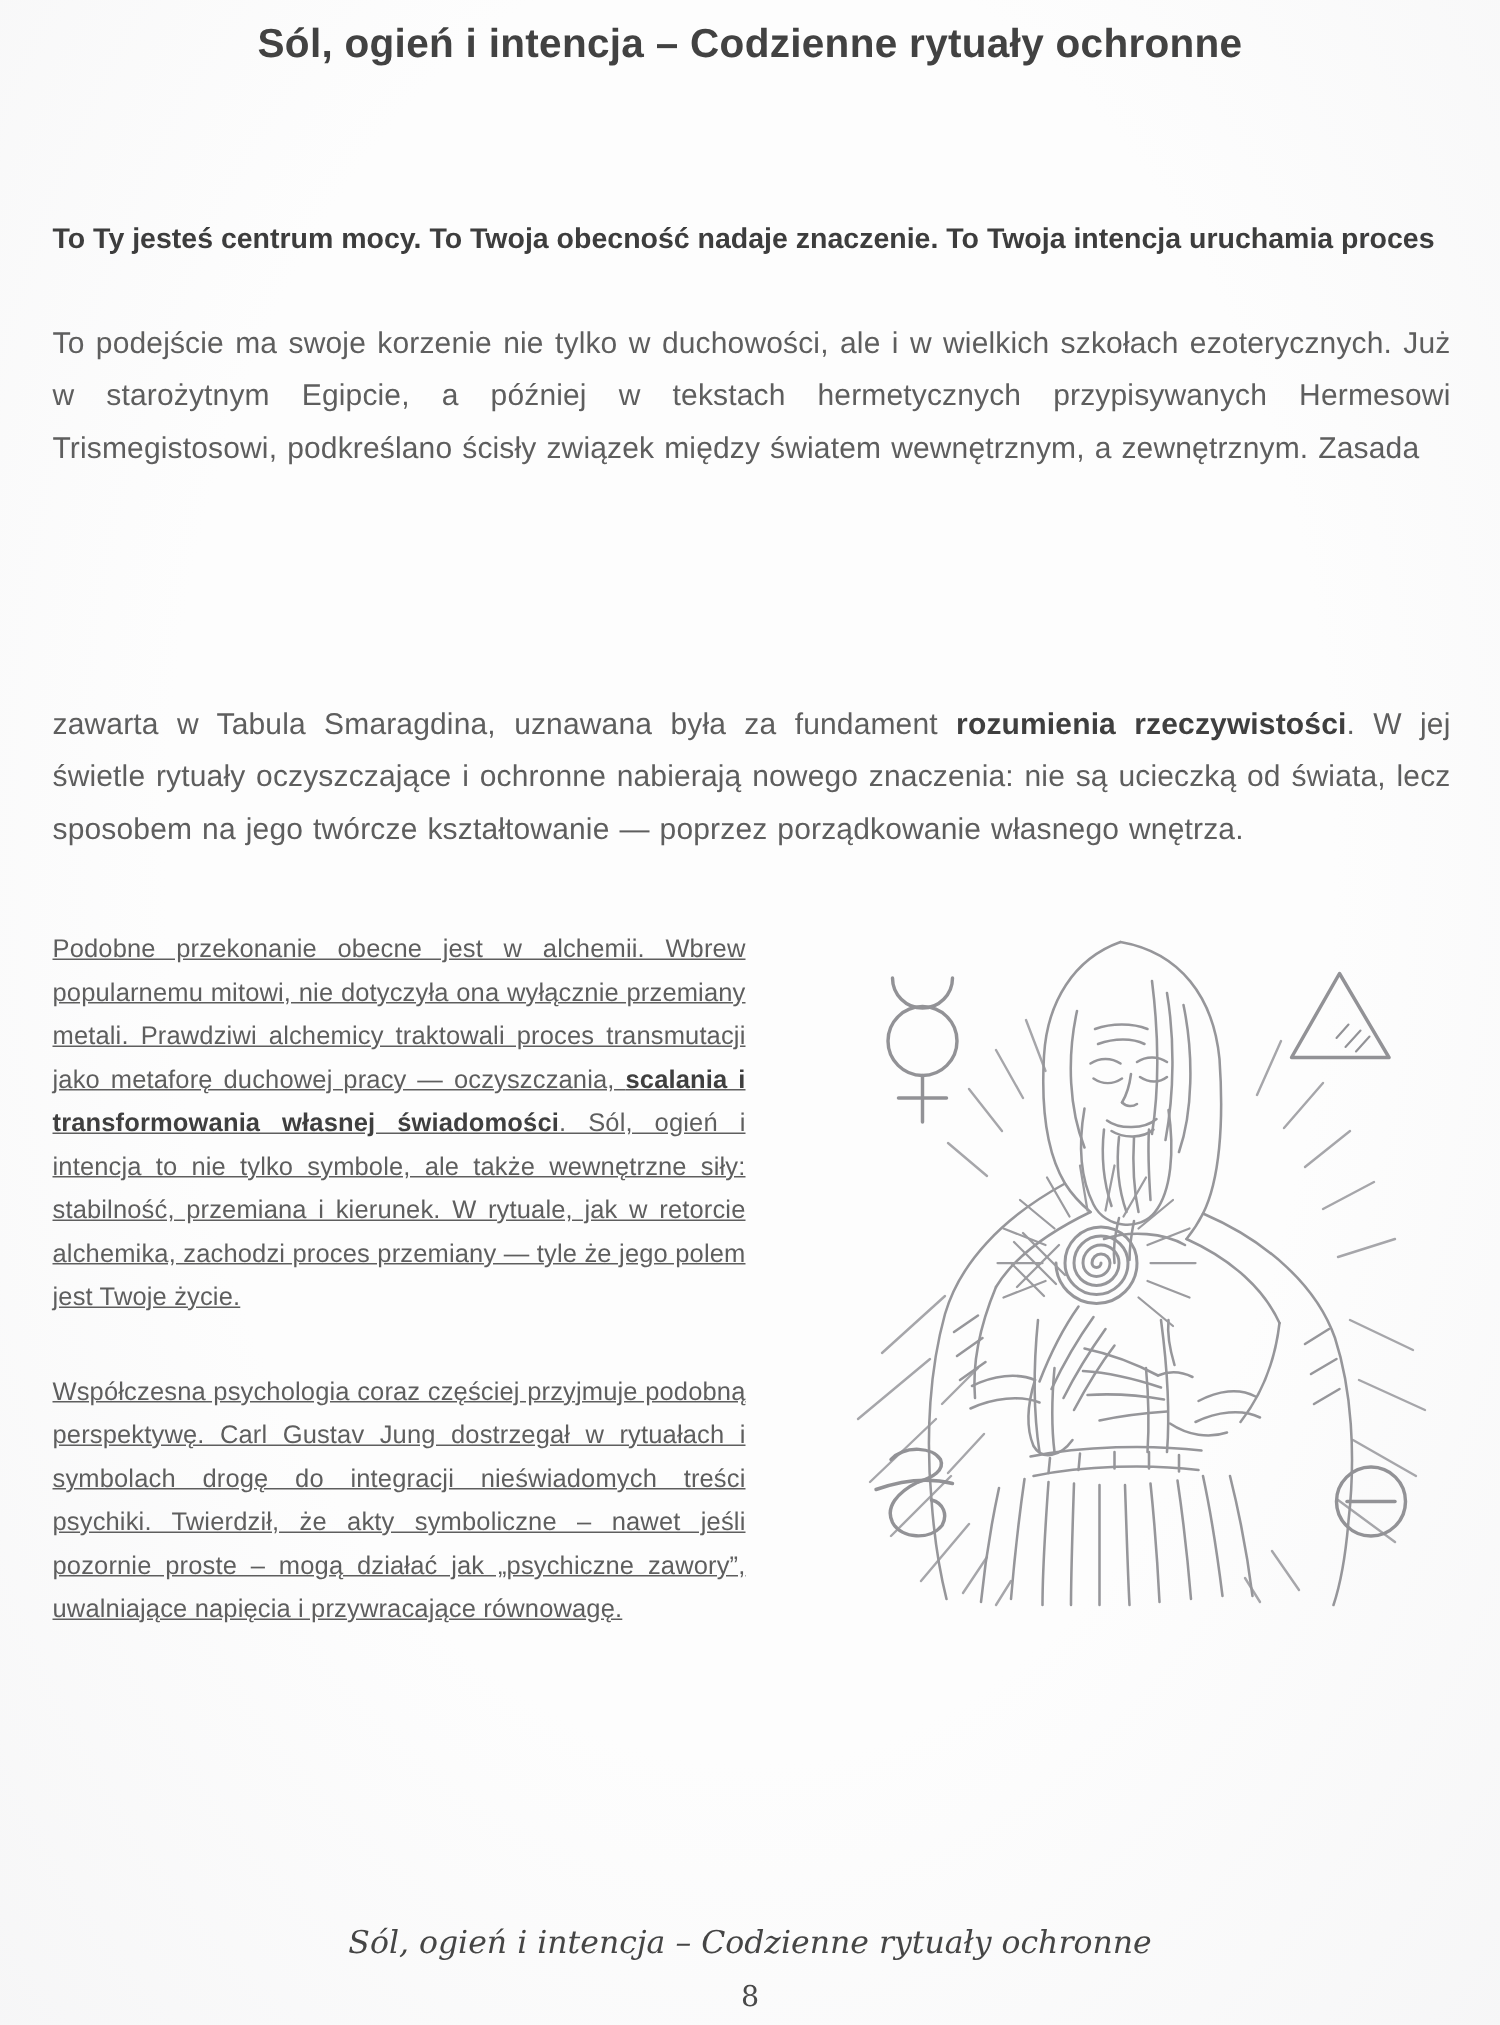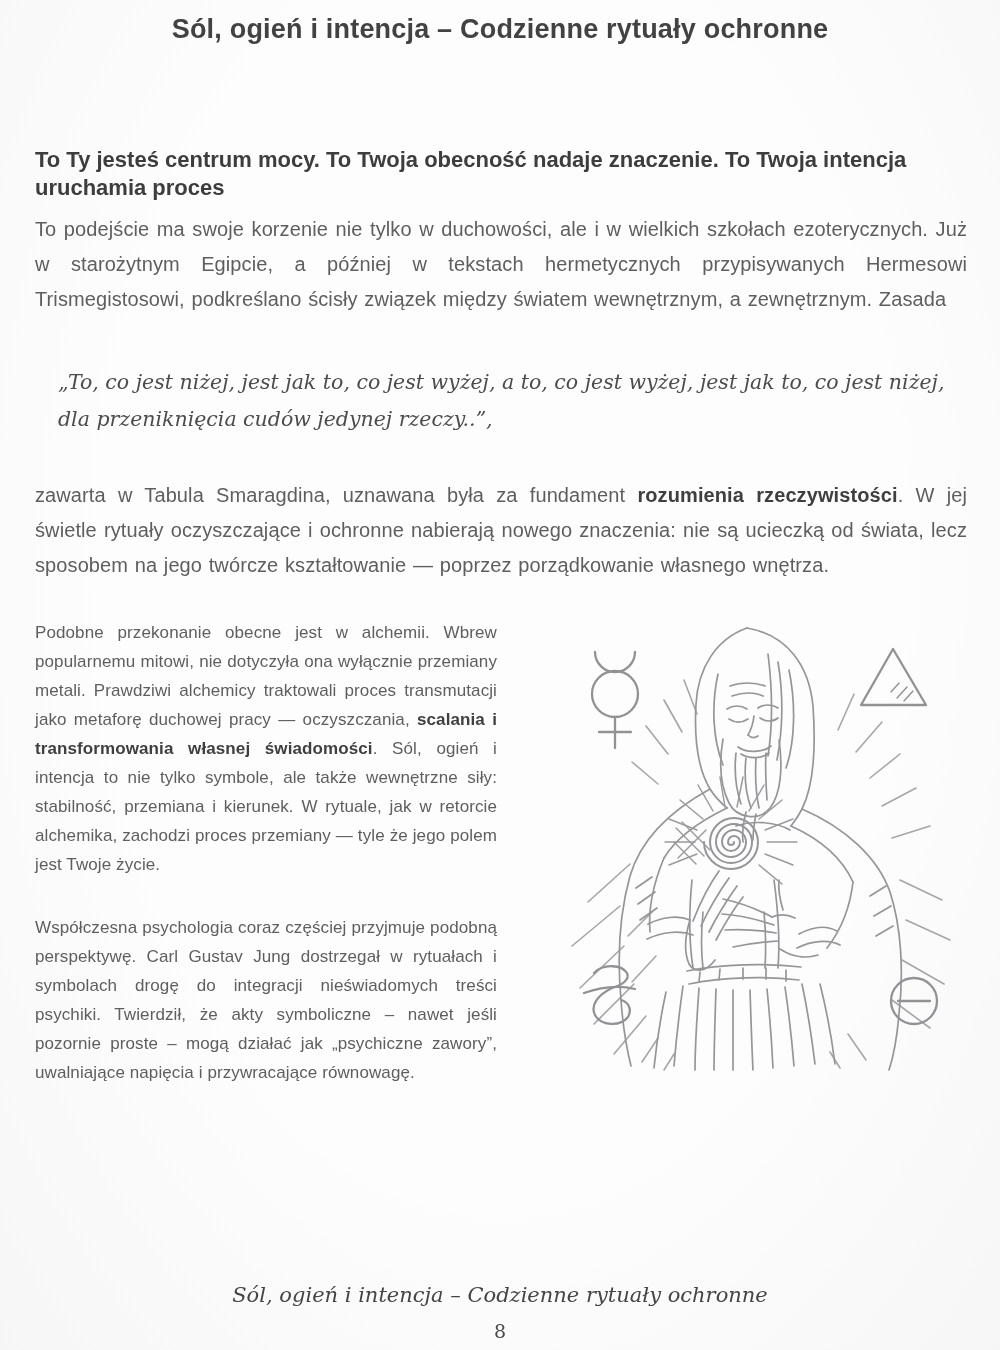--- a/index.html
+++ b/index.html
@@ -15,41 +15,41 @@
     background:radial-gradient(ellipse at 50% 42%, #fdfdfd 55%, #f4f4f5 115%);
   }
   .doc-title{
     position:absolute;top:14px;left:0;right:0;
     text-align:center;margin:0;
     font-size:27px;font-weight:700;letter-spacing:.2px;
     color:#424242;
   }
   .subhead{
     position:absolute;top:146px;left:35px;right:35px;
-    font-size:22px;font-weight:700;line-height:28px;
+    font-size:19px;font-weight:700;line-height:28px;
     color:#3d3d3d;margin:0;
   }
   .para{
     font-size:20px;line-height:35px;text-align:justify;
     letter-spacing:.1px;word-spacing:1px;color:#5e5e5e;margin:0;
   }
   .p1{position:absolute;top:212px;left:35px;right:33px;}
-  .p2{position:absolute;top:478px;left:35px;right:33px;}
+  .p2{position:absolute;top:466px;left:35px;right:33px;}
   .inline-bold{font-weight:700;color:#3f3f3f;}
   .quote{
     position:absolute;top:364px;left:58px;right:38px;margin:0;
     font-family:"DejaVu Serif", serif;font-style:italic;
     font-size:20.5px;line-height:37px;color:#4c4c4c;
   }
   .col-text{
     position:absolute;top:618px;left:35px;width:462px;
   }
   .col-text p{
     font-size:17px;line-height:29px;text-align:justify;
-    color:#5e5e5e;margin:0 0 34px 0;letter-spacing:.1px;
+    color:#5e5e5e;margin:0 0 34px 0;letter-spacing:.1px;text-decoration:underline;
   }
   .art{
     position:absolute;top:612px;left:540px;width:460px;height:460px;
   }
   .footer-title{
     position:absolute;top:1283px;left:0;right:0;text-align:center;
     font-family:"DejaVu Serif", serif;font-style:italic;
     font-size:21px;color:#454545;
   }
   .page-number{
@@ -62,21 +62,20 @@
 <body>
 
 <div class="page">
 
   <h1 class="doc-title">Sól, ogień i intencja – Codzienne rytuały ochronne</h1>
 
   <p class="subhead">To Ty jesteś centrum mocy. To Twoja obecność nadaje znaczenie. To Twoja intencja uruchamia proces</p>
 
   <p class="para p1">To podejście ma swoje korzenie nie tylko w duchowości, ale i w wielkich szkołach ezoterycznych. Już w starożytnym Egipcie, a później w tekstach hermetycznych przypisywanych Hermesowi Trismegistosowi, podkreślano ścisły związek między światem wewnętrznym, a zewnętrznym. Zasada</p>
 
-  <blockquote class="quote">„To, co jest niżej, jest jak to, co jest wyżej, a to, co jest wyżej, jest jak to, co jest niżej, dla przeniknięcia cudów jedynej rzeczy..”,</blockquote>
 
   <p class="para p2"><span>zawarta w Tabula Smaragdina, uznawana była za fundament </span><span class="inline-bold">rozumienia rzeczywistości</span><span>. W jej świetle rytuały oczyszczające i ochronne nabierają nowego znaczenia: nie są ucieczką od świata, lecz sposobem na jego twórcze kształtowanie — poprzez porządkowanie własnego wnętrza.</span></p>
 
   <div class="col-text">
     <p><span>Podobne przekonanie obecne jest w alchemii. Wbrew popularnemu mitowi, nie dotyczyła ona wyłącznie przemiany metali. Prawdziwi alchemicy traktowali proces transmutacji jako metaforę duchowej pracy — oczyszczania, </span><span class="inline-bold">scalania i transformowania własnej świadomości</span><span>. Sól, ogień i intencja to nie tylko symbole, ale także wewnętrzne siły: stabilność, przemiana i kierunek. W rytuale, jak w retorcie alchemika, zachodzi proces przemiany — tyle że jego polem jest Twoje życie.</span></p>
     <p>Współczesna psychologia coraz częściej przyjmuje podobną perspektywę. Carl Gustav Jung dostrzegał w rytuałach i symbolach drogę do integracji nieświadomych treści psychiki. Twierdził, że akty symboliczne – nawet jeśli pozornie proste – mogą działać jak „psychiczne zawory”, uwalniające napięcia i przywracające równowagę.</p>
   </div>
 
   <div class="art">
     <svg viewBox="0 0 460 460" width="460" height="460">

